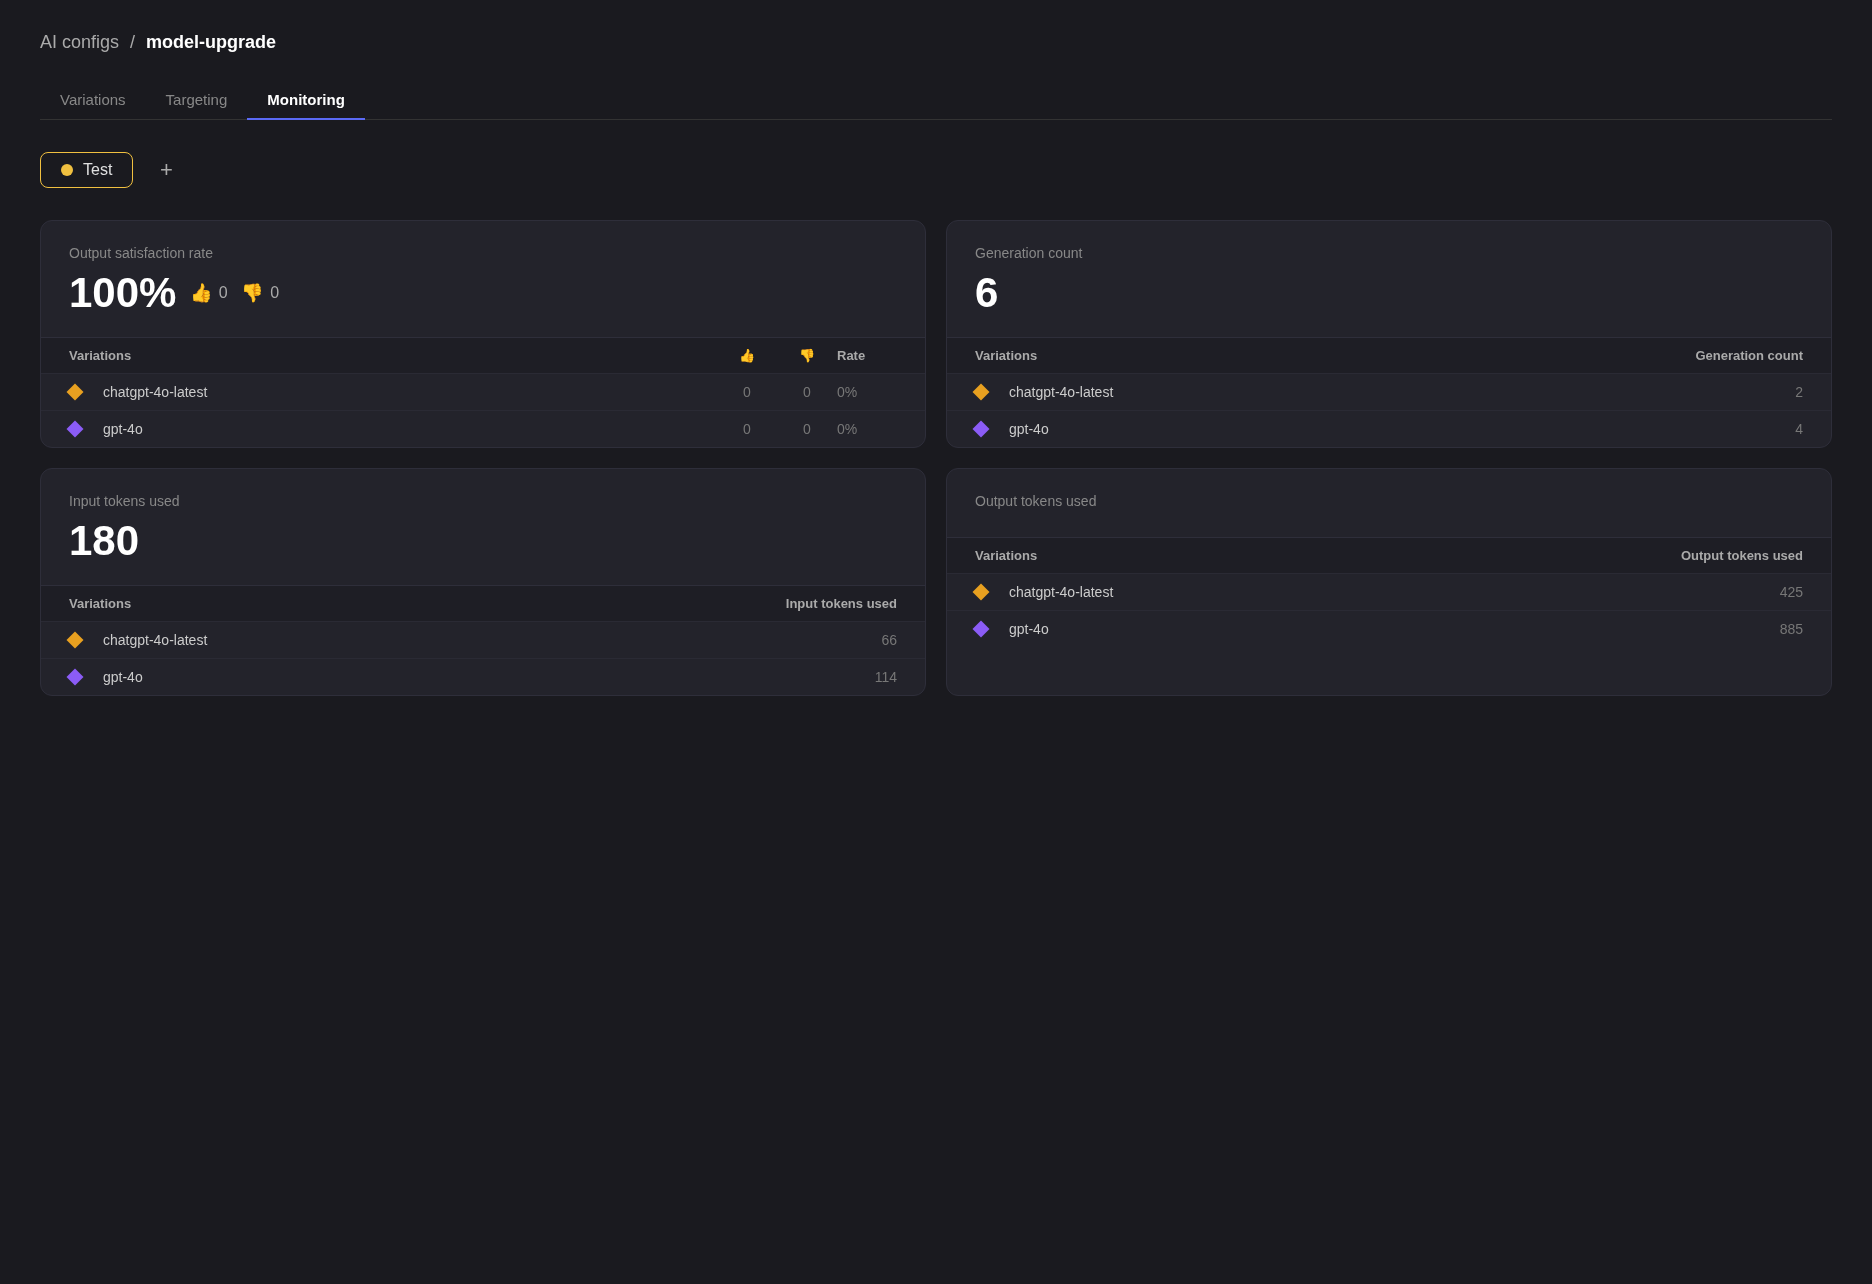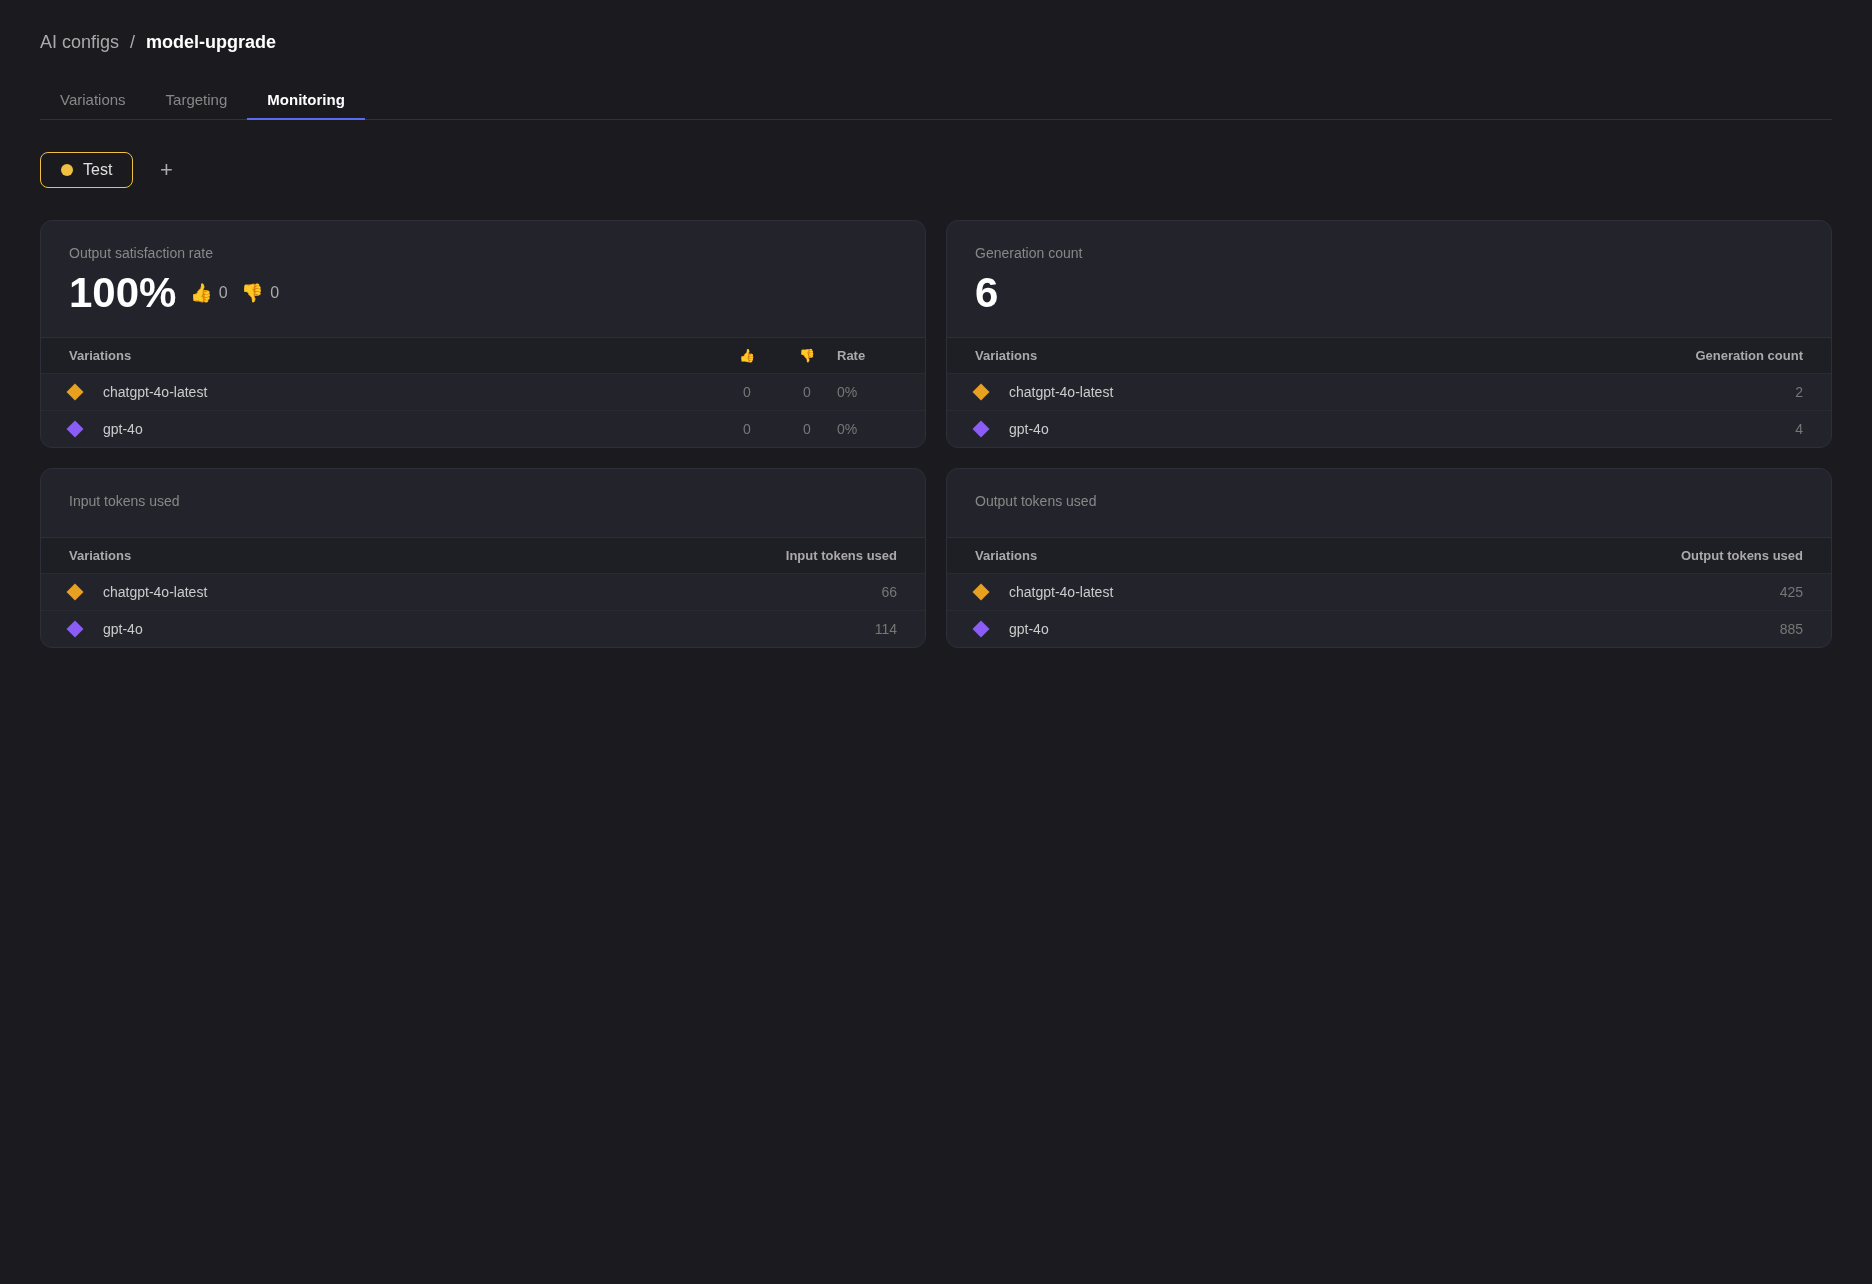--- a/index.html
+++ b/index.html
@@ -284,20 +284,21 @@
           </span>
         </span>
         <span class="col-gencount num-muted">4</span>
       </div>
     </div>
   </div>
 
   <div class="card">
     <div class="card-top">
       <div class="card-label">Input tokens used</div>
+      <div class="card-value">180</div>
     </div>
     <div class="card-table">
       <div class="table-header">
         <span class="col-variations">Variations</span>
         <span class="col-inputtokens">Input tokens used</span>
       </div>
       <div class="table-row">
         <span class="col-variations">
           <span class="variation-name">
             <span class="diamond yellow"></span>

